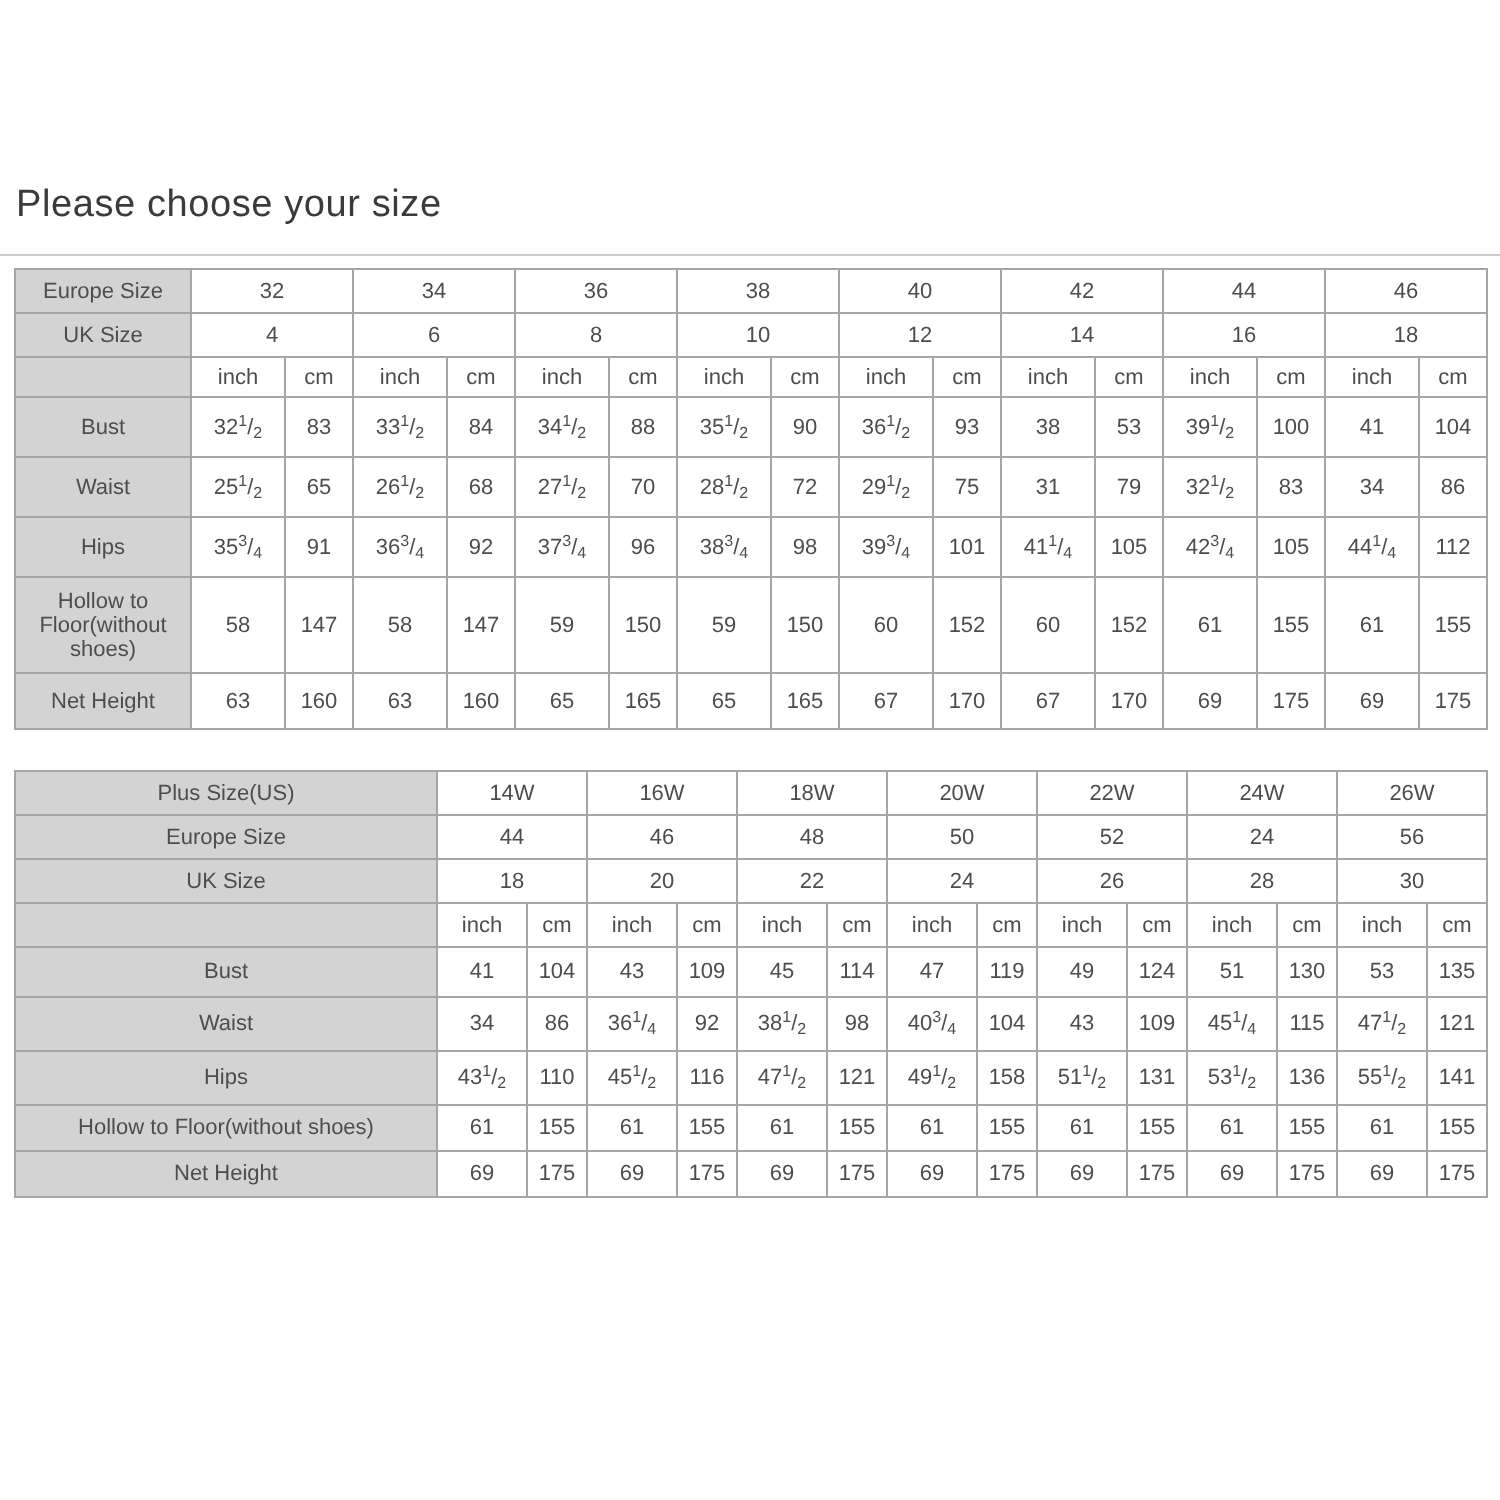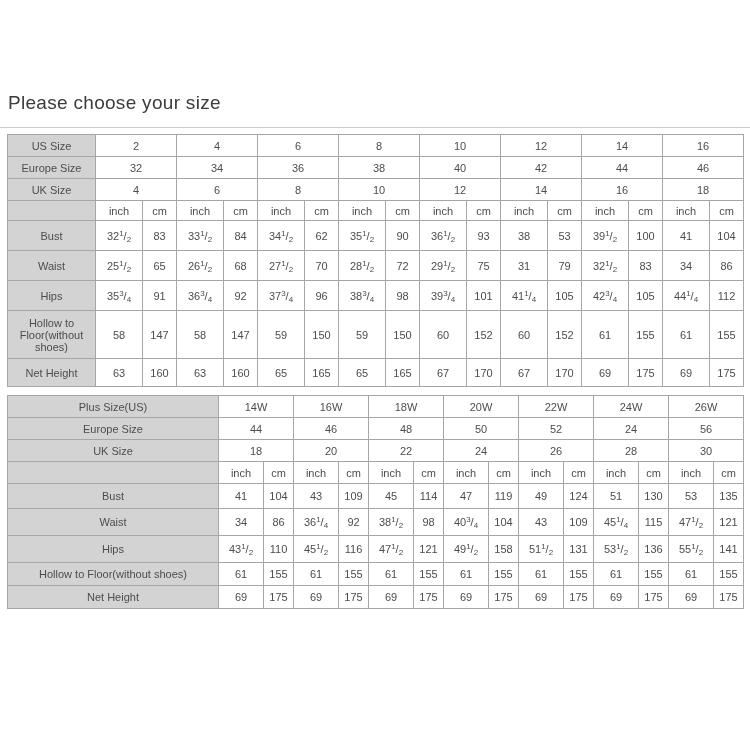--- a/index.html
+++ b/index.html
@@ -18,21 +18,21 @@
     border-top:1px solid var(--divider-color,#cccccc);
     width:750px;
   }
   table{
     border-collapse:collapse;
     table-layout:fixed;
     margin-left:7px;
     empty-cells:show;
   }
   #t0{margin-top:6px;width:736px;}
-  #t1{margin-top:8px;width:736px;}
+  #t1{margin-top:20px;width:736px;}
   th,td{
     border:1px solid var(--border-color,#a6a6a6);
     font-size:11px;
     font-weight:400;
     color:var(--text-color,#4d4d4d);
     text-align:center;
     vertical-align:middle;
     padding:1px 2px;
     overflow:hidden;
   }
@@ -74,31 +74,20 @@
           <col style="width: 34px;">
           <col style="width: 47px;">
           <col style="width: 34px;">
           <col style="width: 47px;">
           <col style="width: 34px;">
           <col style="width: 47px;">
           <col style="width: 34px;">
         </colgroup>
         <tbody>
           <tr class="size-row">
-            <th class="gray">US Size</th>
-            <td colspan="2">2</td>
-            <td colspan="2">4</td>
-            <td colspan="2">6</td>
-            <td colspan="2">8</td>
-            <td colspan="2">10</td>
-            <td colspan="2">12</td>
-            <td colspan="2">14</td>
-            <td colspan="2">16</td>
-          </tr>
-          <tr class="size-row">
             <th class="gray">Europe Size</th>
             <td colspan="2">32</td>
             <td colspan="2">34</td>
             <td colspan="2">36</td>
             <td colspan="2">38</td>
             <td colspan="2">40</td>
             <td colspan="2">42</td>
             <td colspan="2">44</td>
             <td colspan="2">46</td>
           </tr>
@@ -132,21 +121,21 @@
             <td>inch</td>
             <td>cm</td>
           </tr>
           <tr class="meas-0">
             <th class="gray">Bust</th>
             <td>32<sup>1</sup>/<sub>2</sub></td>
             <td>83</td>
             <td>33<sup>1</sup>/<sub>2</sub></td>
             <td>84</td>
             <td>34<sup>1</sup>/<sub>2</sub></td>
-            <td>62</td>
+            <td>88</td>
             <td>35<sup>1</sup>/<sub>2</sub></td>
             <td>90</td>
             <td>36<sup>1</sup>/<sub>2</sub></td>
             <td>93</td>
             <td>38</td>
             <td>53</td>
             <td>39<sup>1</sup>/<sub>2</sub></td>
             <td>100</td>
             <td>41</td>
             <td>104</td>

